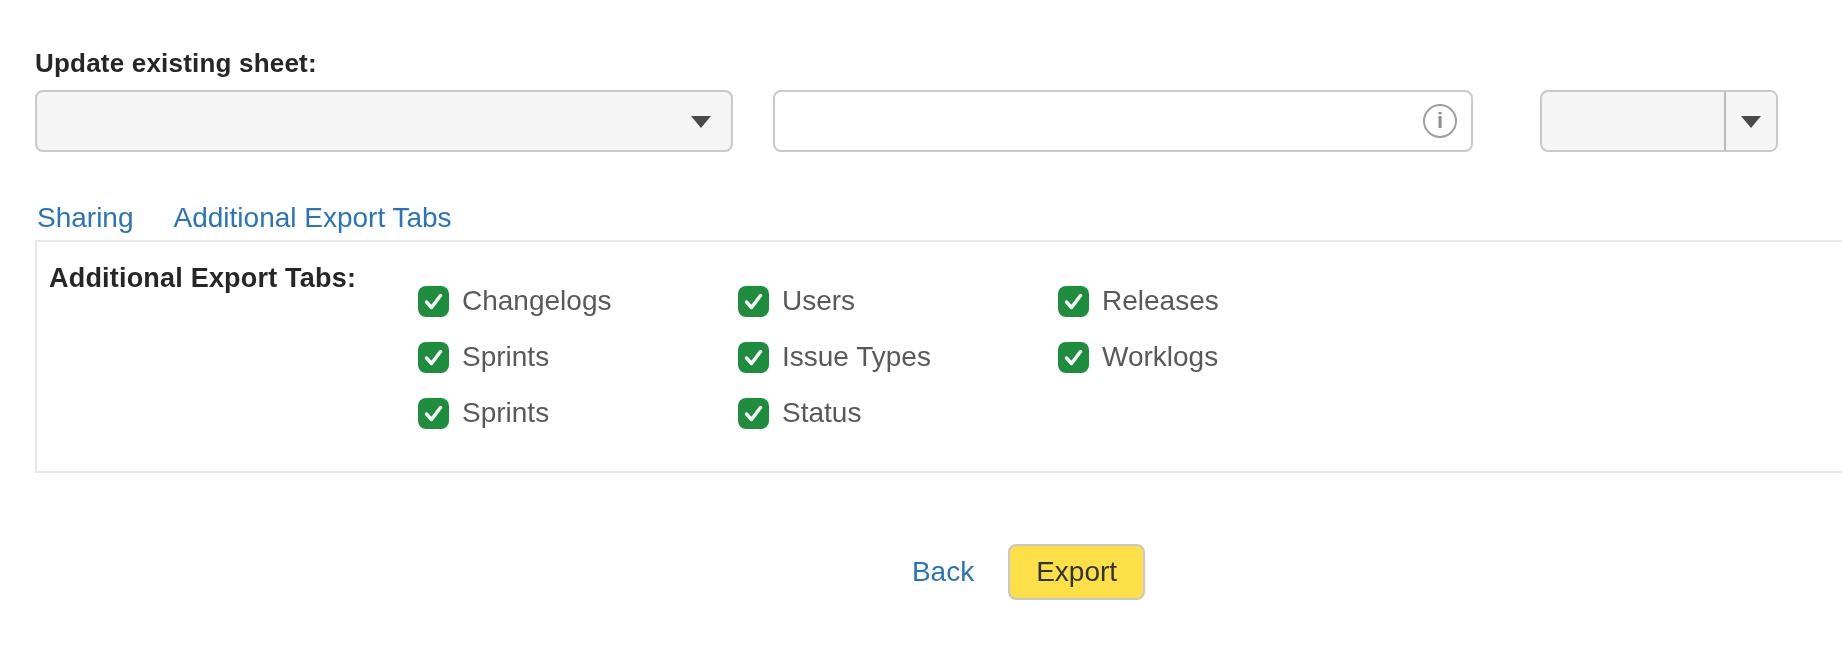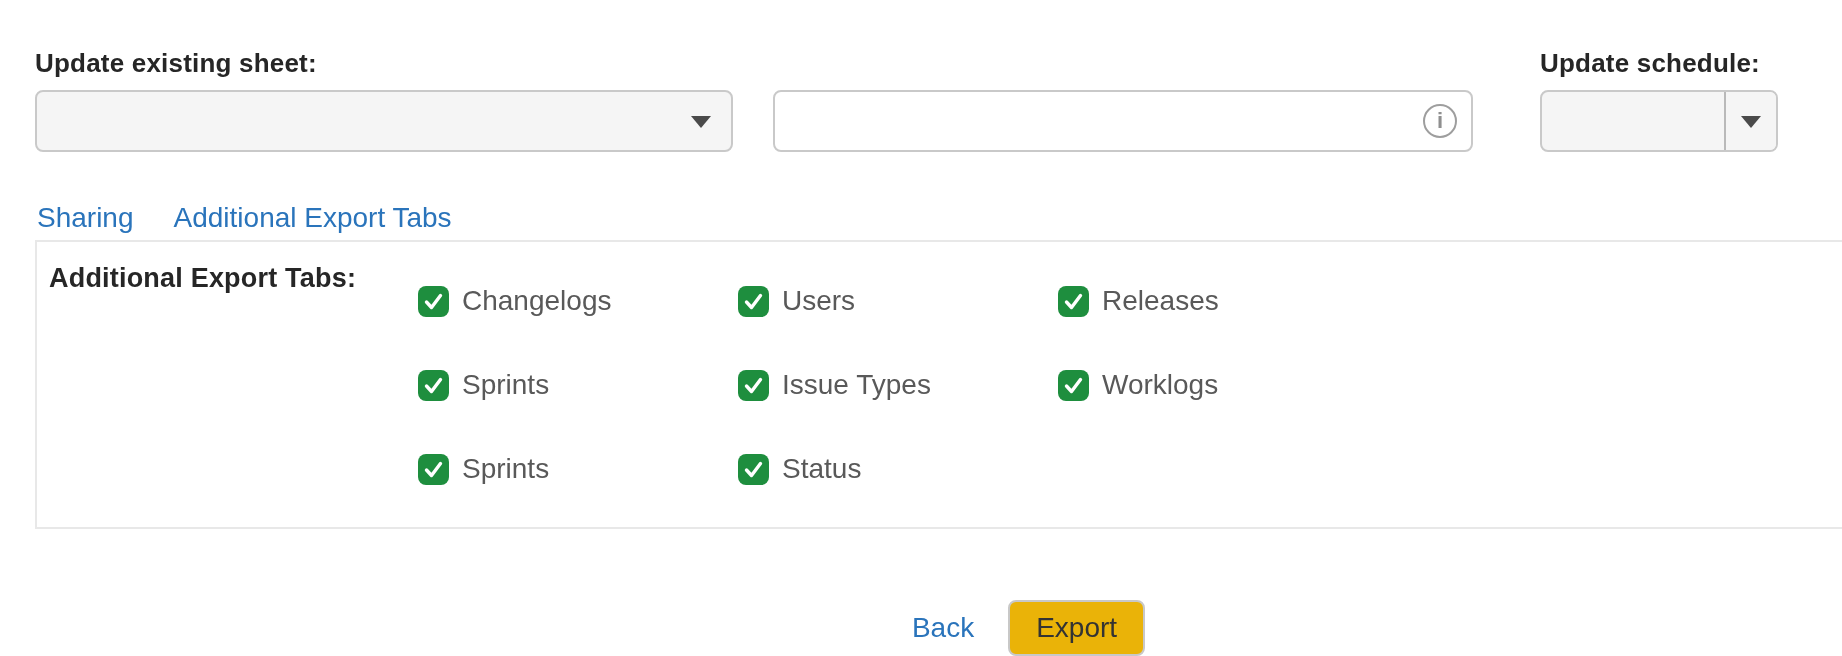--- a/index.html
+++ b/index.html
@@ -81,41 +81,41 @@
     margin-right:-6px;            
     padding:19px 0 42px 12px;
     display:flex;align-items:flex-start;
   }
   .panel-label{
     font-size:27px;font-weight:bold;color:var(--text-dark);
     line-height:34px;width:369px;flex:0 0 369px;letter-spacing:0.2px;
   }
   .checkbox-grid{
     display:grid;grid-template-columns:repeat(3,320px);
-    row-gap:52px;margin-top:24px;
+    row-gap:24px;margin-top:24px;
   }
   .check-item{display:flex;align-items:center;height:32px;cursor:pointer;}
   .check-square{
     width:31px;height:31px;border-radius:8px;background:var(--check-green);
     display:flex;align-items:center;justify-content:center;flex:0 0 31px;
   }
   .check-square svg{display:block;}
   .check-text{font-size:28px;color:var(--text-gray);margin-left:13px;line-height:32px;}
 
   
   .actions{
     margin-top:71px;display:flex;align-items:center;justify-content:center;
     gap:34px;padding-left:180px;
   }
   .back-link{
     font-size:28px;color:var(--link-blue);text-decoration:none;cursor:pointer;
   }
   .export-btn{
     min-width:124px;height:56px;border:2px solid #c8c8c8;border-radius:8px;
-    background:#eab308;font-family:inherit;font-size:28px;color:#333;
+    background:#fde047;font-family:inherit;font-size:28px;color:#333;
     padding:0 26px;cursor:pointer;
   }
 </style>
 </head>
 <body>
 
 <div class="field-row">
 
   <div class="field f-update-sheet">
     <div class="field-label">Update existing sheet:</div>
@@ -125,21 +125,20 @@
   </div>
 
   <div class="field f-sheet-name">
     <div class="text-box">
       <input type="text" placeholder="" style="">
       <span class="info-badge">i</span>
     </div>
   </div>
 
   <div class="field f-update-schedule">
-    <div class="field-label">Update schedule:</div>
     <div class="combo-box">
       <div class="combo-main"></div>
       <div class="combo-btn">
         <span class="caret"></span>
       </div>
     </div>
   </div>
 
 </div>
 

